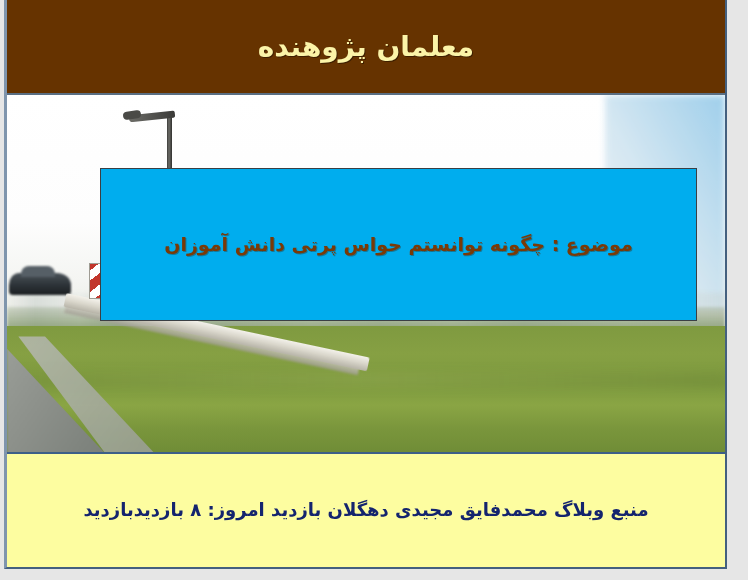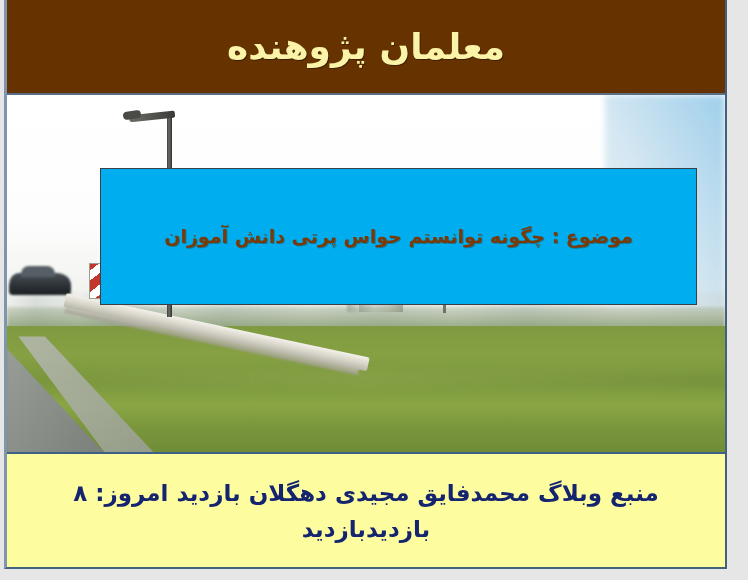--- a/index.html
+++ b/index.html
@@ -44,21 +44,21 @@
     height: 95px;
     background: #663300;
     border-bottom: 2px solid #5a6f84;
     box-sizing: border-box;
     display: flex;
     align-items: center;
     justify-content: center;
   }
   .header-title {
     color: #fbf4a8;
-    font-size: 36px;
+    font-size: 28px;
     font-weight: bold;
     letter-spacing: 1px;
     line-height: 1;
     text-align: center;
     direction: rtl;
     text-shadow: 1px 1px 0 #3d1f00;
     white-space: nowrap;
   }
 
   
@@ -343,21 +343,21 @@
         rgba(235,233,226,0) 2px, rgba(235,233,226,0) 9px);
     filter: blur(0.6px);
   }
 
   
   .subject-box {
     position: absolute;
     left: 93px;
     top: 168px;
     width: 597px;
-    height: 137px;
+    height: 153px;
     background: #00adee;
     border: 1px solid #3b3f44;
     box-sizing: border-box;
     display: flex;
     align-items: center;
     justify-content: center;
     padding: 0 16px;
   }
   .subject-text {
     color: #7a3a07;
@@ -376,25 +376,26 @@
     bottom: 0;
     width: 100%;
     height: 115px;
     background: #fdfda0;
     border-top: 2px solid #3d5f88;
     box-sizing: border-box;
     padding: 22px 14px 0 14px;
   }
   .footer-text {
     color: #14246e;
-    font-size: 23px;
+    font-size: 18px;
     font-weight: bold;
     line-height: 1.55;
     text-align: center;
     direction: rtl;
+    margin-top: 20px;
   }
   .footer-line { display: block; }
 </style>
 </head>
 <body>
 
 <div id="page">
 
   <div class="doc">
 

